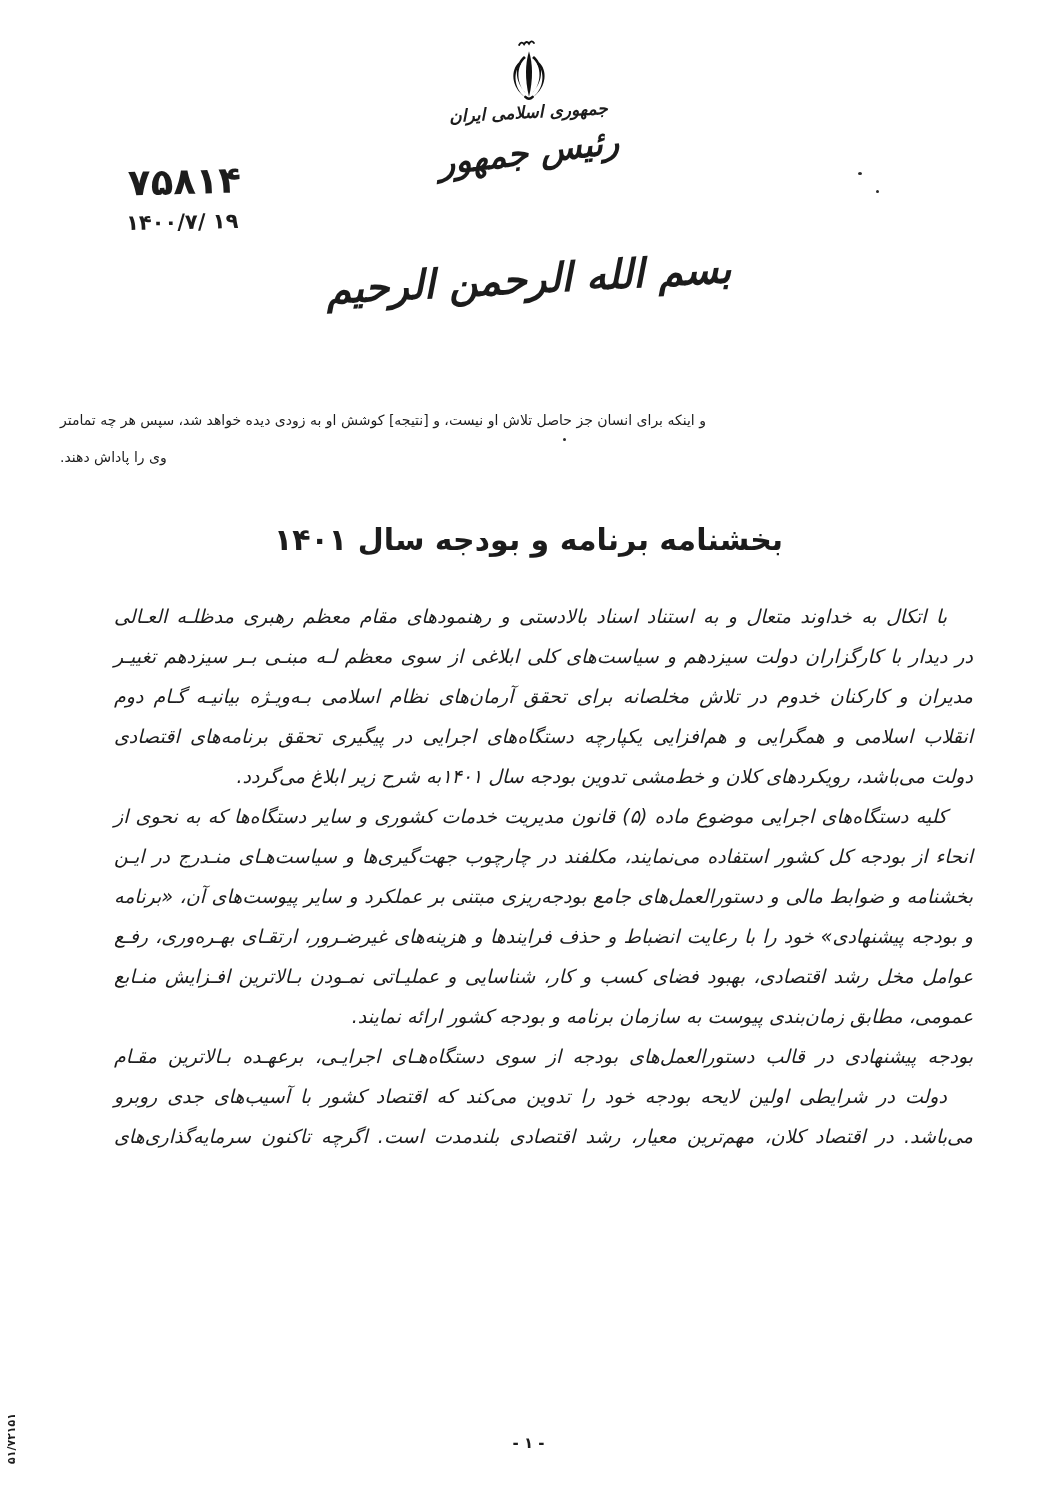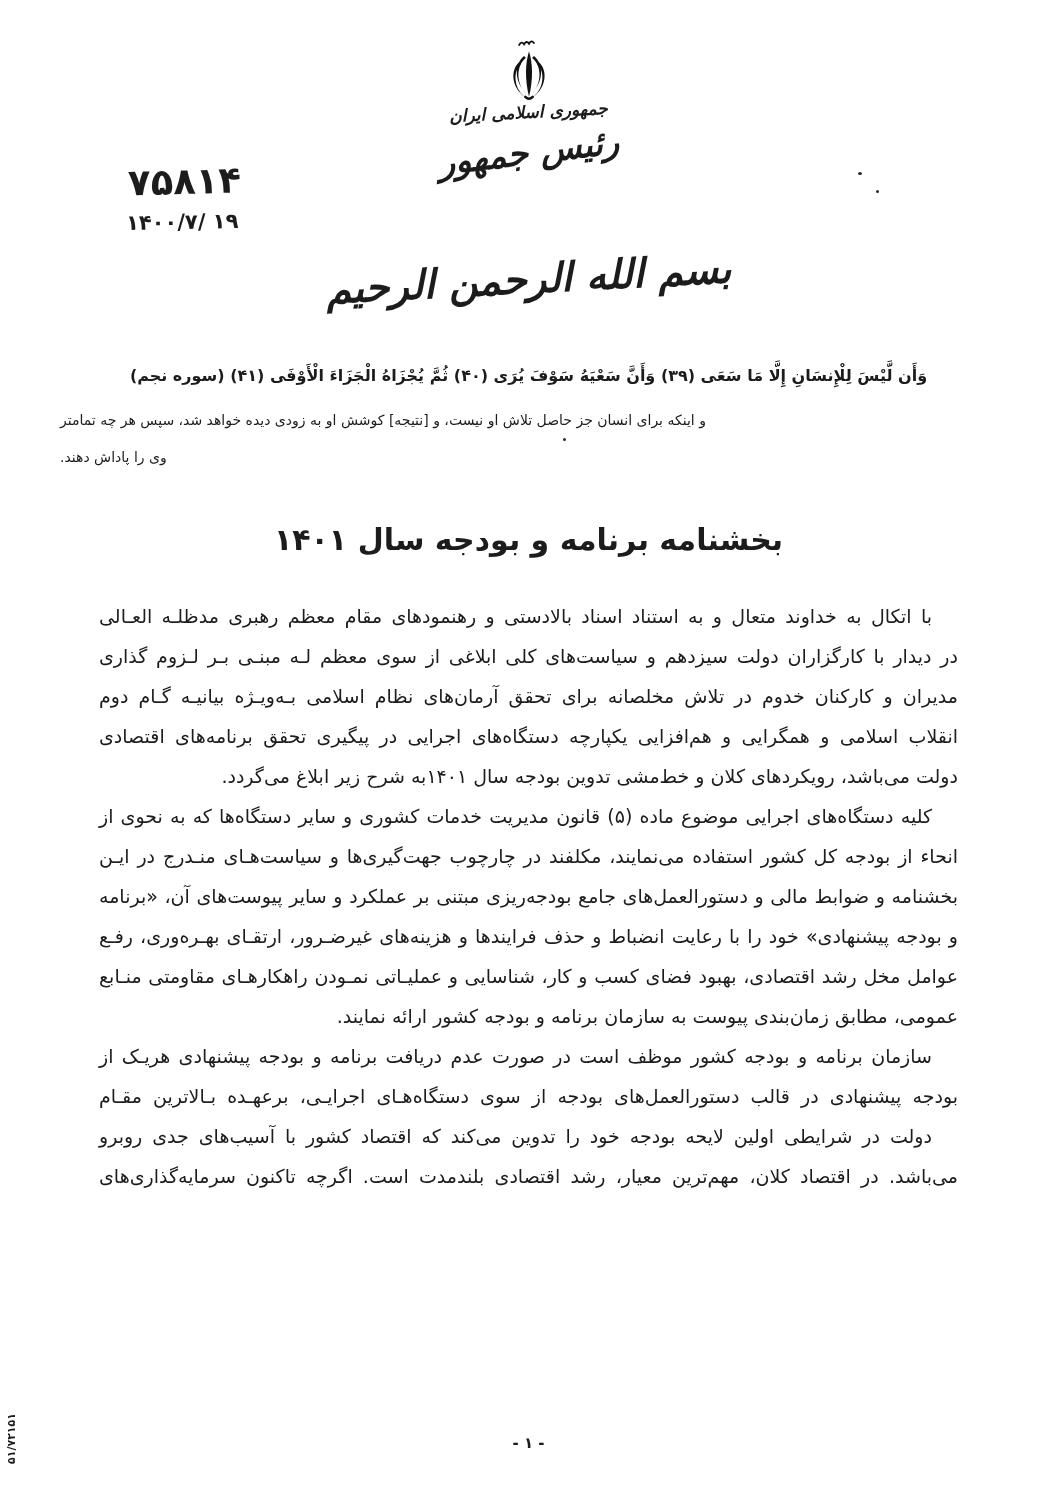--- a/index.html
+++ b/index.html
@@ -53,22 +53,22 @@
     text-align:left;font-size:14px;line-height:37px;
     direction:rtl;
   }
   
   .doc-title{
     position:absolute;top:506px;left:0;right:0;margin:16px;
     text-align:center;font-size:30px;font-weight:bold;
   }
   
   .body{
-    position:absolute;top:596px;right:99px;width:859px;
-    direction:rtl;font-size:19px;
+    position:absolute;top:596px;right:84px;width:859px;
+    direction:rtl;font-size:19px;font-style:italic;
   }
   .line{
     height:40px;line-height:40px;
     text-align:justify;text-align-last:justify;
   }
   .line.first{text-indent:26px;}
   .line.end{text-align-last:right;}
   .sub-heading{
     height:48px;line-height:48px;margin:0;
     font-size:22.5px;font-weight:bold;text-align:right;
@@ -106,43 +106,41 @@
       <path d="M44 92 q6 6 12 0" fill="none" stroke="#111" stroke-width="4" stroke-linecap="round"></path>
     </svg>
   </div>
   <div class="country">جمهوری اسلامی ایران</div>
   <div class="office">رئیس جمهور</div>
 
   <div class="ref-number" dir="ltr">۷۵۸۱۴</div>
   <div class="ref-date" dir="ltr">۱۴۰۰/۷/ ۱۹</div>
 
   <div class="bismillah">بسم الله الرحمن الرحیم</div>
-  <div class="verse">وَأَن لَّيْسَ لِلْإِنسَانِ إِلَّا مَا سَعَى (۳۹) وَأَنَّ سَعْيَهُ سَوْفَ يُرَى (۴۰) ثُمَّ يُجْزَاهُ الْجَزَاءَ الْأَوْفَى (۴۱) (سوره نجم)</div>
   <div class="translation">
     <div>و اینکه برای انسان جز حاصل تلاش او نیست، و [نتیجه] کوشش او به زودی دیده خواهد شد، سپس هر چه تمامتر</div>
     <div>وی را پاداش دهند.</div>
   </div>
 
   <h1 class="doc-title">بخشنامه برنامه و بودجه سال ۱۴۰۱</h1>
 
   <div class="body">
     <div class="line first">با اتکال به خداوند متعال و به استناد اسناد بالادستی و رهنمودهای مقام معظم رهبری مدظلـه العـالی</div>
-    <div class="line">در دیدار با کارگزاران دولت سیزدهم و سیاست‌های کلی ابلاغی از سوی معظم لـه مبنـی بـر لـزوم گذاری</div>
+    <div class="line">در دیدار با کارگزاران دولت سیزدهم و سیاست‌های کلی ابلاغی از سوی معظم لـه مبنـی بـر سیزدهم تغییـر</div>
     <div class="line">مدیران و کارکنان خدوم در تلاش مخلصانه برای تحقق آرمان‌های نظام اسلامی بـه‌ویـژه بیانیـه گـام دوم</div>
     <div class="line">انقلاب اسلامی و همگرایی و هم‌افزایی یکپارچه دستگاه‌های اجرایی در پیگیری تحقق برنامه‌های اقتصادی</div>
     <div class="line end">دولت می‌باشد، رویکردهای کلان و خط‌مشی تدوین بودجه سال ۱۴۰۱به شرح زیر ابلاغ می‌گردد.</div>
 
     <div class="line first">کلیه دستگاه‌های اجرایی موضوع ماده (۵) قانون مدیریت خدمات کشوری و سایر دستگاه‌ها که به نحوی از</div>
     <div class="line">انحاء از بودجه کل کشور استفاده می‌نمایند، مکلفند در چارچوب جهت‌گیری‌ها و سیاست‌هـای منـدرج در ایـن</div>
     <div class="line">بخشنامه و ضوابط مالی و دستورالعمل‌های جامع بودجه‌ریزی مبتنی بر عملکرد و سایر پیوست‌های آن، «برنامه</div>
     <div class="line">و بودجه پیشنهادی» خود را با رعایت انضباط و حذف فرایندها و هزینه‌های غیرضـرور، ارتقـای بهـره‌وری، رفـع</div>
-    <div class="line">عوامل مخل رشد اقتصادی، بهبود فضای کسب و کار، شناسایی و عملیـاتی نمـودن راهکارهـای مقاومتی منـابع</div>
+    <div class="line">عوامل مخل رشد اقتصادی، بهبود فضای کسب و کار، شناسایی و عملیـاتی نمـودن بـالاترین افـزایش منـابع</div>
     <div class="line end">عمومی، مطابق زمان‌بندی پیوست به سازمان برنامه و بودجه کشور ارائه نمایند.</div>
 
-    <div class="line first">سازمان برنامه و بودجه کشور موظف است در صورت عدم دریافت برنامه و بودجه پیشنهادی هریـک از</div>
     <div class="line">بودجه پیشنهادی در قالب دستورالعمل‌های بودجه از سوی دستگاه‌هـای اجرایـی، برعهـده بـالاترین مقـام</div>
 
 
     <div class="line first">دولت در شرایطی اولین لایحه بودجه خود را تدوین می‌کند که اقتصاد کشور با آسیب‌های جدی روبرو</div>
     <div class="line">می‌باشد. در اقتصاد کلان، مهم‌ترین معیار، رشد اقتصادی بلندمدت است. اگرچه تاکنون سرمایه‌گذاری‌های</div>
   </div>
 
   <div class="page-number">- ۱ -</div>
   <div class="side-code">۵۱/۷۲۱۵۱</div>
 

